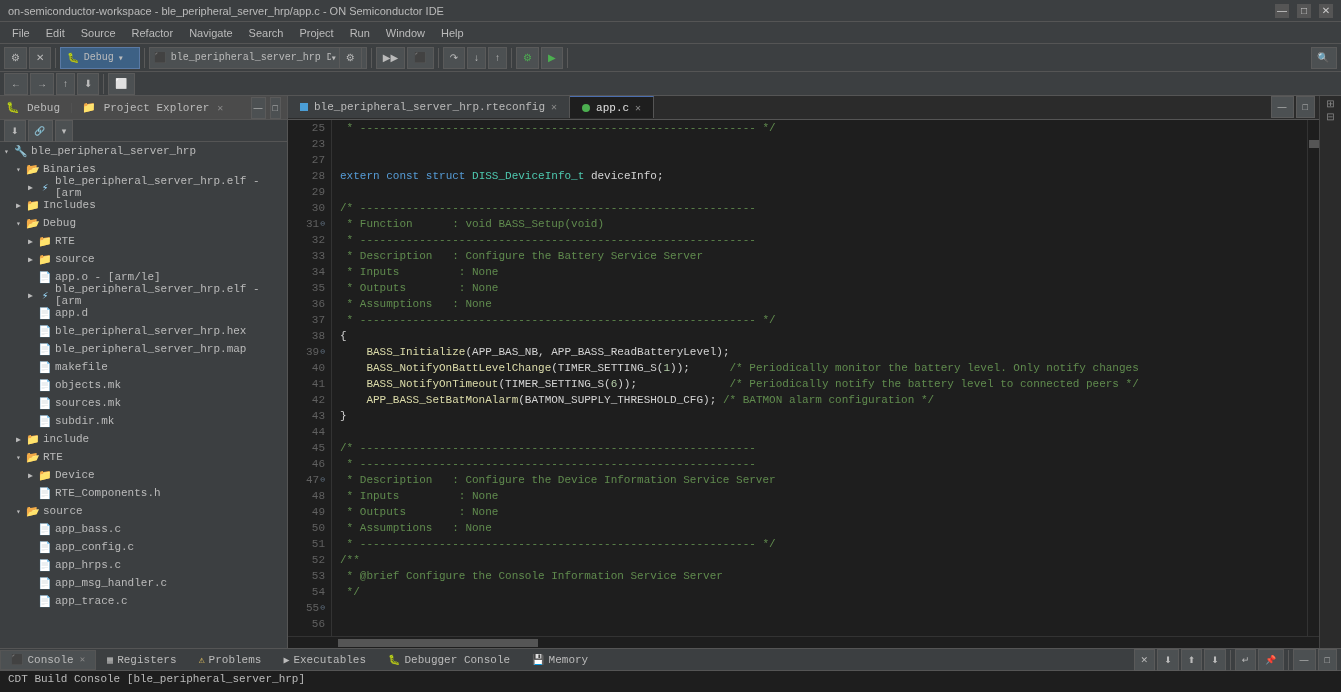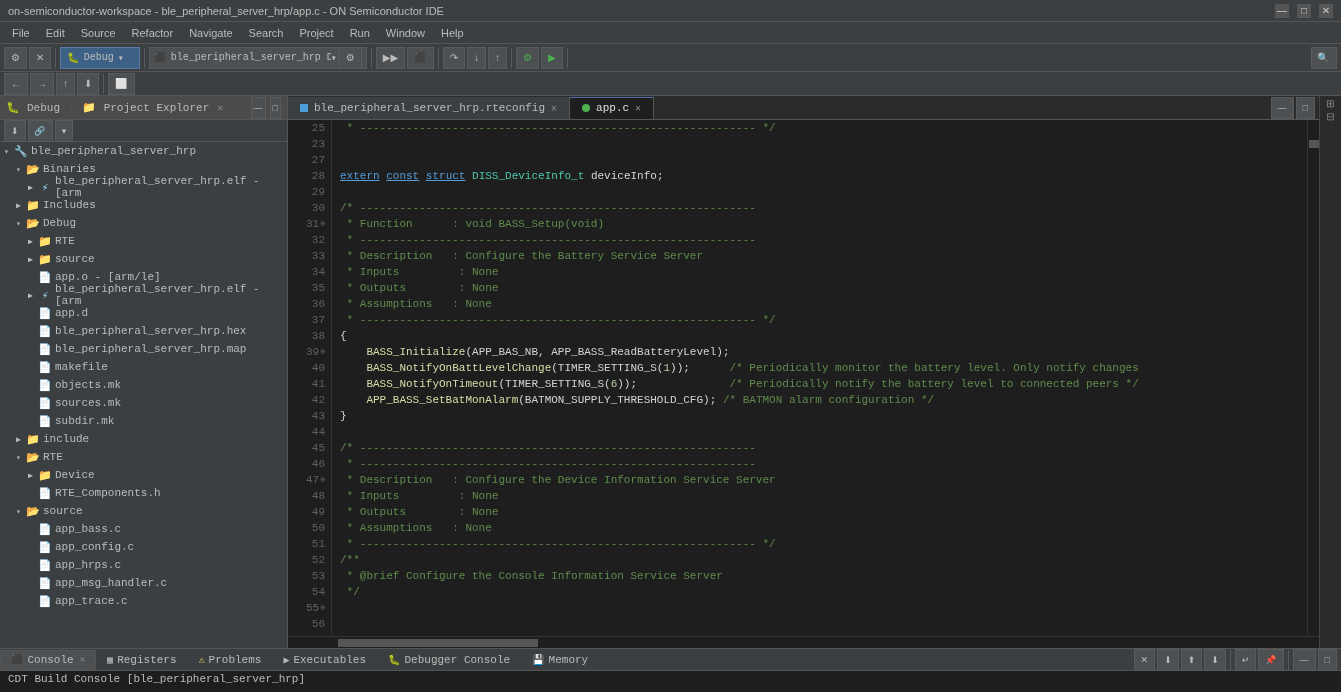--- a/index.html
+++ b/index.html
@@ -37,34 +37,34 @@
     .tree-indent-2 { padding-left: 16px; }
     .tree-indent-3 { padding-left: 28px; }
     .tree-icon { width: 14px; height: 14px; margin-right: 3px; display: inline-flex; align-items: center; justify-content: center; flex-shrink: 0; }
     .icon-project { color: #7aa3c8; }
     .icon-folder { color: #dcb67a; }
     .icon-elf { color: #9cdcfe; }
     .chevron { font-size: 8px; width: 10px; flex-shrink: 0; }
     
     
     .editor-area { flex: 1; display: flex; flex-direction: column; background: #1e1e1e; }
-    .tab-bar { background: #2b2b2b; height: 24px; display: flex; align-items: center; border-bottom: 1px solid #555; }
+    .tab-bar { background: #2b2b2b; height: 24px; display: flex; align-items: flex-start; border-bottom: 1px solid #555; }
     .tab { height: 22px; padding: 0 12px; display: flex; align-items: center; gap: 6px; font-size: 11px; cursor: pointer; border-right: 1px solid #555; background: #3c3f41; color: #bbbbbb; }
     .tab.active { background: #1e1e1e; color: #e0e0e0; border-top: 1px solid #4b6eaf; }
     .tab-icon { width: 10px; height: 10px; background: #4caf50; border-radius: 50%; flex-shrink: 0; }
     .tab-icon-blue { width: 10px; height: 10px; background: #4b9ed6; flex-shrink: 0; }
     .tab-close { font-size: 10px; color: #888; }
     
     
     .code-editor { flex: 1; display: flex; overflow: hidden; }
     .line-numbers { width: 44px; background: #1e1e1e; color: #606060; padding: 0 6px 0 0; text-align: right; font-size: 11px; line-height: 16px; overflow: hidden; flex-shrink: 0; border-right: 1px solid #333; }
     .code-content { flex: 1; overflow: auto; padding-left: 8px; font-size: 11px; line-height: 16px; }
     .code-line { white-space: pre; min-height: 16px; }
     .c-comment { color: #608b4e; }
-    .c-keyword { color: #569cd6; text-decoration: underline; }
+    .c-keyword { color: #569cd6; }
     .c-string { color: #ce9178; }
     .c-type { color: #4ec9b0; }
     .c-function { color: #dcdcaa; }
     .c-number { color: #b5cea8; }
     .c-preprocessor { color: #c586c0; }
     
     
     .right-panel { width: 16px; background: #2b2b2b; border-left: 1px solid #333; }
     .bottom-tab { height: 20px; padding: 0 10px; display: flex; align-items: center; gap: 4px; font-size: 11px; cursor: pointer; color: #bbbbbb; border: 1px solid transparent; }
     .bottom-tab.active { background: #4c5052; border-color: #555; }

